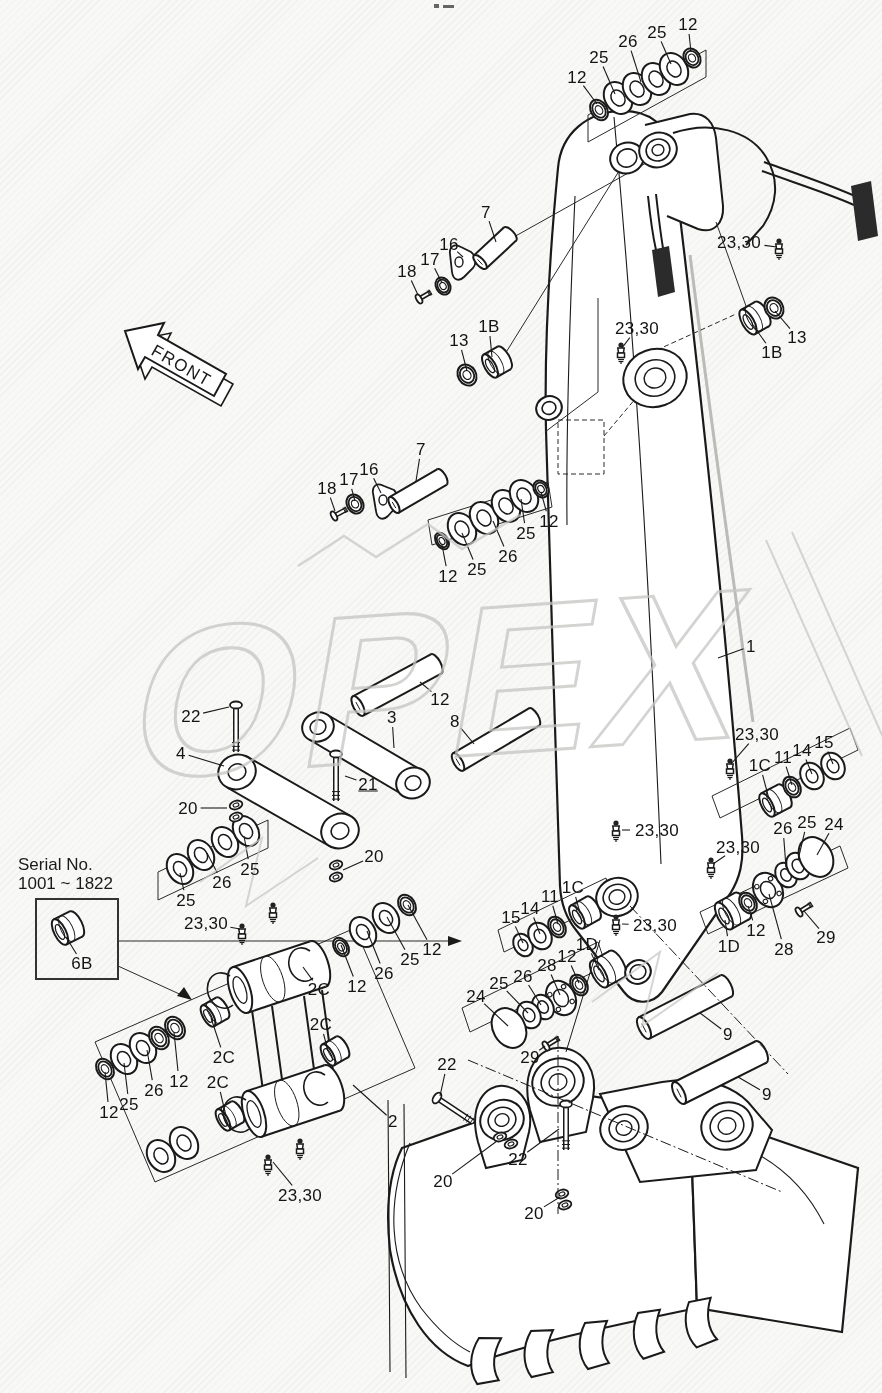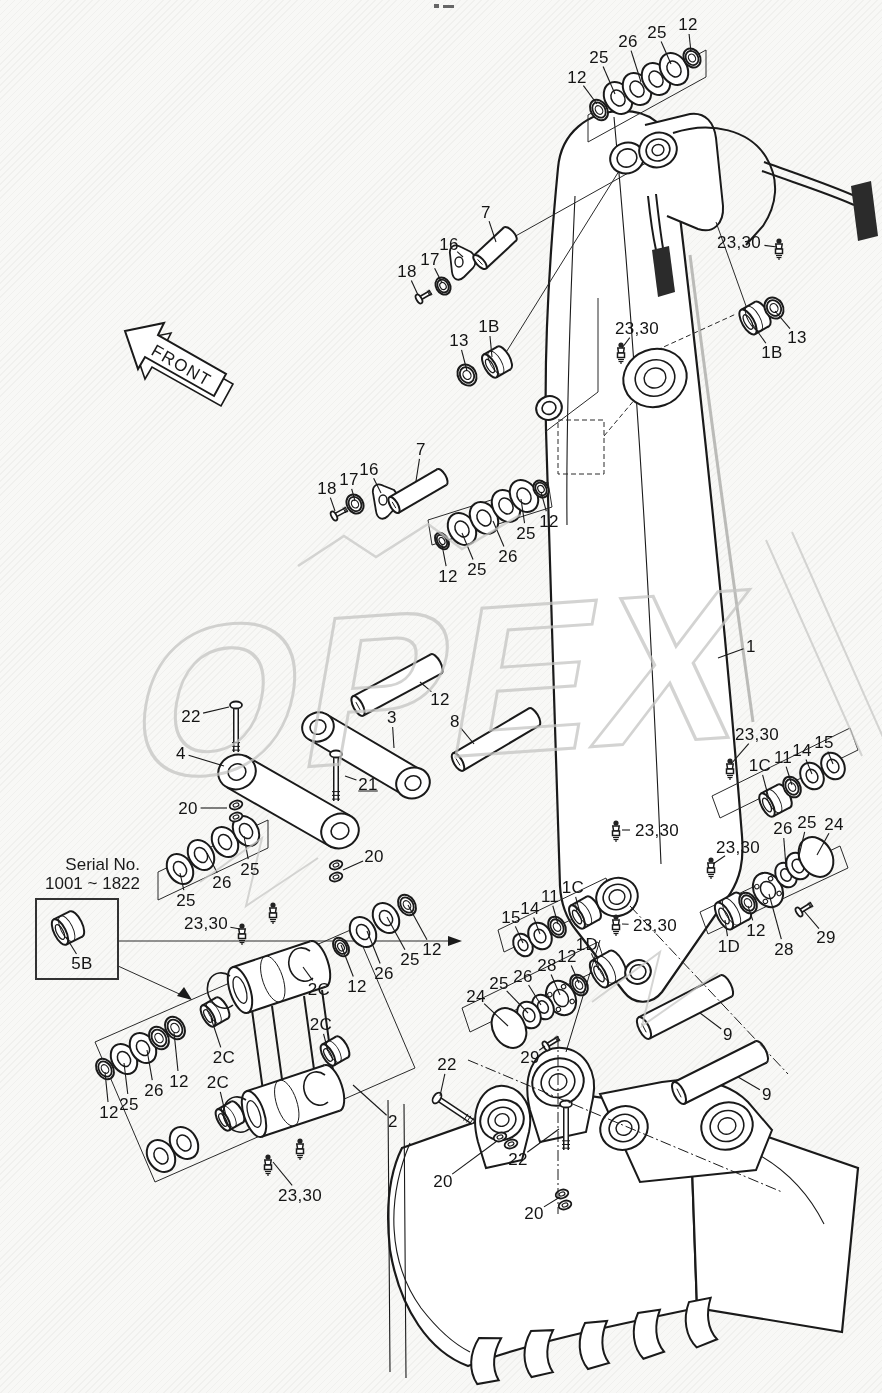--- a/index.html
+++ b/index.html
@@ -4,21 +4,21 @@
 <style>
   html,body{margin:0;padding:0;background:#f8f8f6;width:882px;height:1393px;overflow:hidden}
   body{position:relative;font-family:"Liberation Sans",sans-serif;color:#1a1a1a}
   body::before{content:"";position:absolute;inset:0;pointer-events:none;
     background:repeating-linear-gradient(135deg,rgba(120,120,110,.06) 0 1px,transparent 1px 5px);}
   #stage{position:absolute;left:0;top:0;width:882px;height:1393px}
   svg{position:absolute;left:0;top:0}
   .callout{position:absolute;transform:translate(-50%,-50%);font-size:17px;line-height:1;
     letter-spacing:.3px;white-space:nowrap;color:#141414}
   #labels{position:absolute;left:0;top:0;width:882px;height:1393px;pointer-events:none}
-  .serial-text{position:absolute;left:18px;top:855px;width:122px;text-align:right;font-size:17px;line-height:1.12}
+  .serial-text{position:absolute;left:18px;top:855px;width:122px;text-align:left;font-size:17px;line-height:1.12}
   .serial-frame{position:absolute;left:35px;top:898px;width:80px;height:78px;border:2px solid #333}
 </style>
 </head>
 <body>
 
 <div id="stage">
 
 <svg id="art" width="882" height="1393" viewBox="0 0 882 1393">
 
   <defs>
@@ -908,15 +908,15 @@
       <div class="callout" style="left: 154px; top: 1090px;">26</div>
       <div class="callout" style="left: 129px; top: 1104px;">25</div>
       <div class="callout" style="left: 109px; top: 1112px;">12</div>
       <div class="callout" style="left: 300px; top: 1195px;">23,30</div>
       <div class="callout" style="left: 393px; top: 1121px;">2</div>
       <div class="callout" style="left: 443px; top: 1181px;">20</div>
       <div class="callout" style="left: 518px; top: 1159px;">22</div>
       <div class="callout" style="left: 534px; top: 1213px;">20</div>
       <div class="callout" style="left: 728px; top: 1034px;">9</div>
       <div class="callout" style="left: 767px; top: 1094px;">9</div>
-      <div class="callout" style="left: 82px; top: 963px;">5B</div>
+      <div class="callout" style="left: 82px; top: 963px;">6B</div>
     </div>
 </div>
 
 </body></html>

